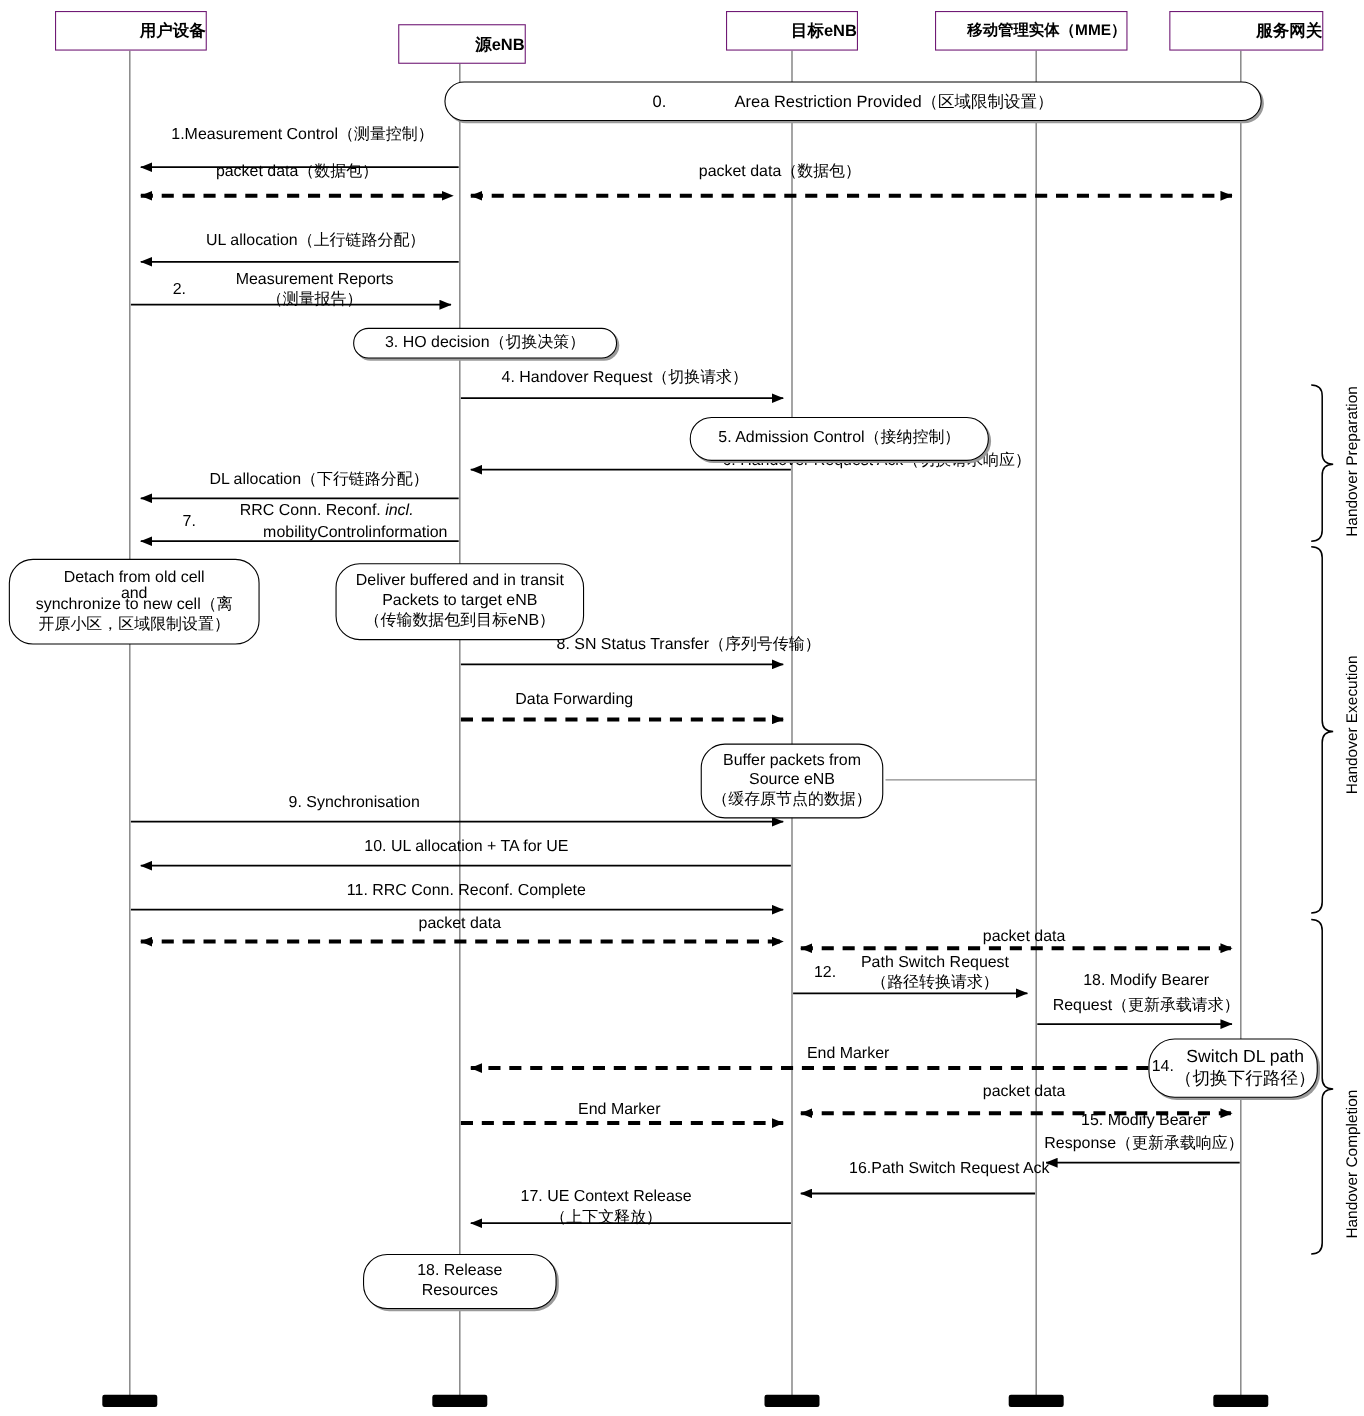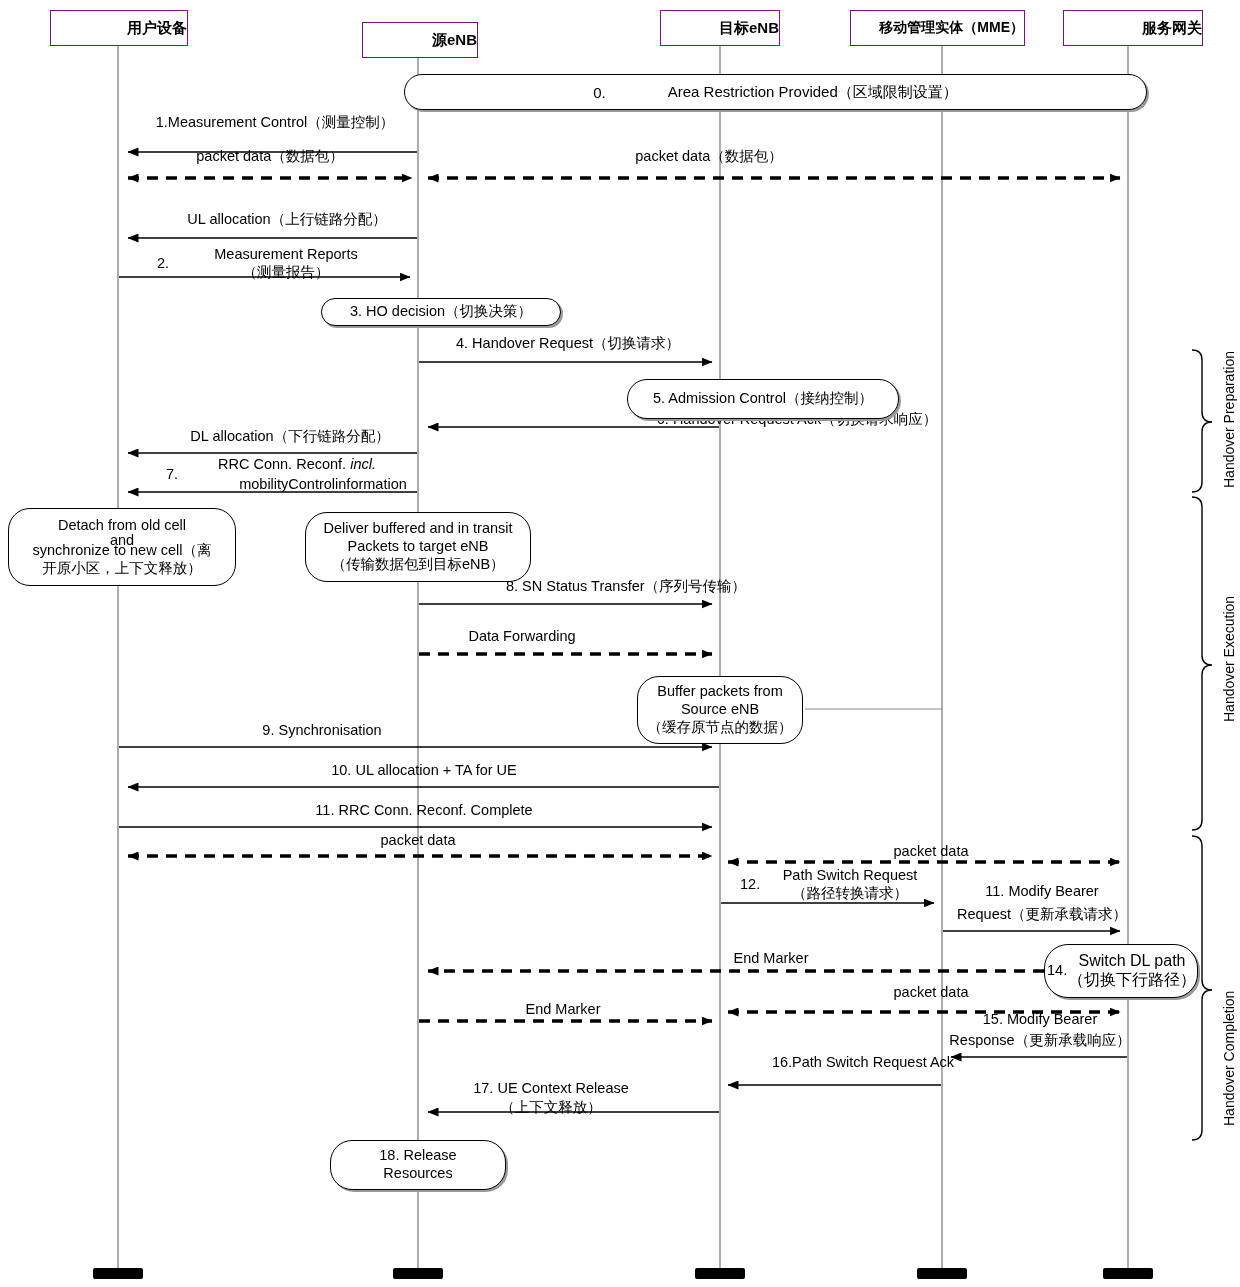--- a/index.html
+++ b/index.html
@@ -163,21 +163,21 @@
   <div class="lbl" style="left:166px;top:466px;">7.</div>
   <div class="lbl ctr" style="left:297px;top:456px;">
     <span>RRC Conn. Reconf. </span><span class="it">incl.</span>
   </div>
   <div class="lbl ctr" style="left:297px;top:476px;margin-left:26px;">mobilityControlinformation</div>
 
   <div class="note" style="left:8px;top:508px;width:228px;height:78px;">
     <span>Detach from old cell</span>
     <span style="margin-top:-2px;">and</span>
     <span style="margin-top:-8px;">synchronize to new cell（离</span>
-    <span>开原小区，上下文释放）</span>
+    <span>开原小区，区域限制设置）</span>
   </div>
 
   <div class="note" style="left:305px;top:512px;width:226px;height:70px;">
     <span>Deliver buffered and in transit</span>
     <span>Packets to target eNB</span>
     <span>（传输数据包到目标eNB）</span>
   </div>
 
   <div class="lbl ctr" style="left:626px;top:578px;">8.  SN Status Transfer（序列号传输）</div>
 
@@ -196,21 +196,21 @@
   <div class="lbl ctr" style="left:424px;top:802px;">11.    RRC Conn. Reconf. Complete</div>
 
   <div class="lbl ctr" style="left:418px;top:832px;">packet data</div>
 
   <div class="lbl ctr" style="left:931px;top:843px;">packet data</div>
 
   <div class="lbl" style="left:740px;top:876px;">12.</div>
   <div class="lbl ctr" style="left:850px;top:867px;">Path Switch Request</div>
   <div class="lbl ctr" style="left:850px;top:885px;">（路径转换请求）</div>
 
-  <div class="lbl ctr" style="left:1042px;top:883px;">11.    Modify Bearer</div>
+  <div class="lbl ctr" style="left:1042px;top:883px;">18.    Modify Bearer</div>
   <div class="lbl ctr" style="left:1042px;top:906px;">Request（更新承载请求）</div>
 
   <div class="lbl ctr" style="left:771px;top:950px;">End Marker</div>
 
   <div class="wide" style="left:1044px;top:944px;width:152px;height:52px;flex-direction:column;">
     <span class="mini" style="margin-left:22px;">Switch DL path</span>
     <span class="mini" style="margin-left:22px;">（切换下行路径）</span>
   </div>
   <div class="lbl" style="left:1047px;top:962px;z-index:6;">14.</div>
 

